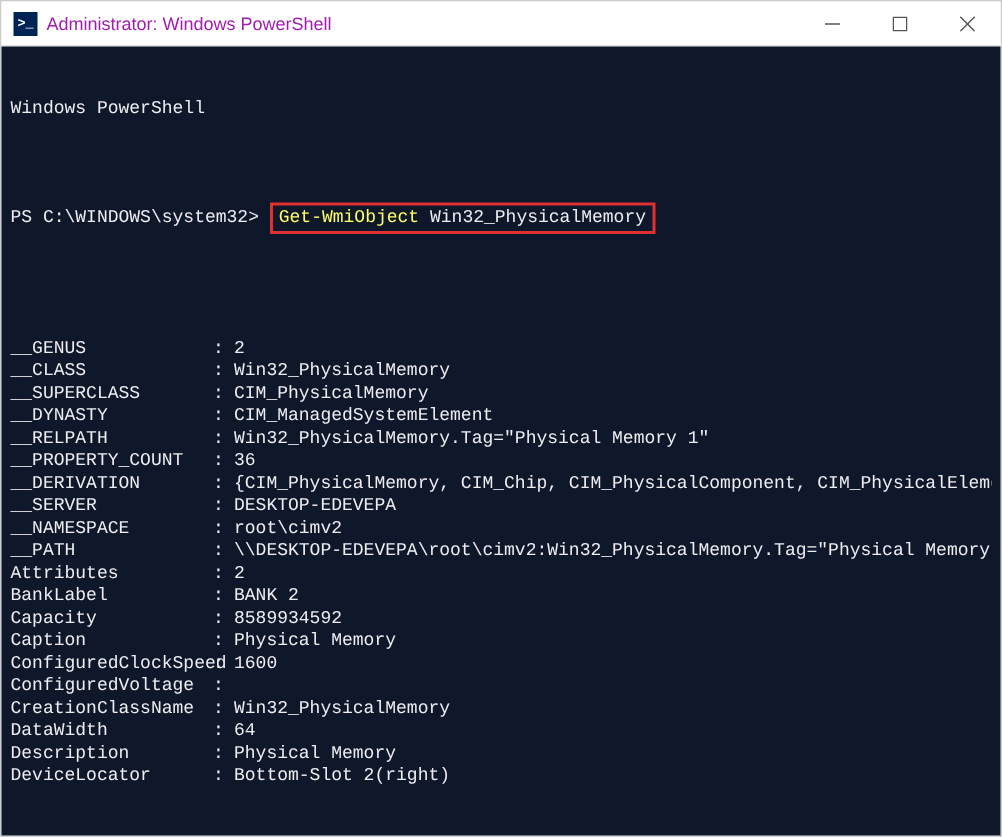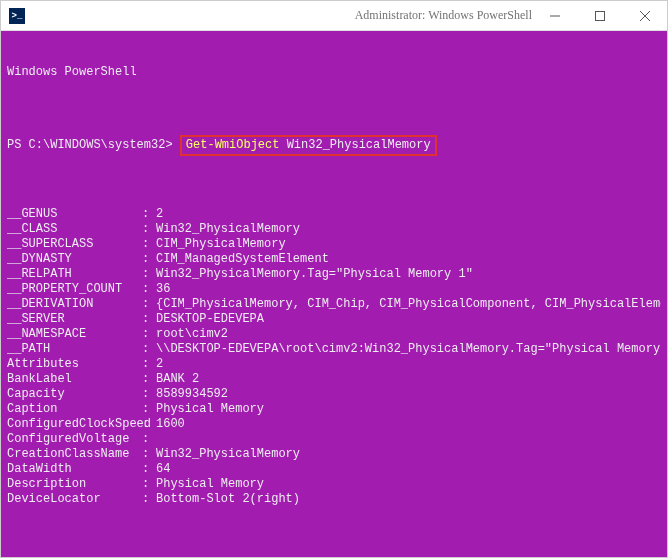--- a/index.html
+++ b/index.html
@@ -37,52 +37,51 @@
       background: #012456;
       margin-right: 6px;
       display: inline-flex;
       align-items: center;
       justify-content: center;
       color: #fff;
       font-size: 9px;
       font-weight: bold;
     }
     .titlebar-title {
-      color: #737373;
-      font-family: Liberation Serif, serif;
+      color: #a21caf;
+      font-family: Liberation Sans, sans-serif;
       font-size: 12px;
       flex: 1;
-      text-align: right;
     }
     .titlebar-buttons {
       display: flex;
       height: 100%;
     }
     .titlebar-btn {
       width: 45px;
       height: 100%;
       display: flex;
       align-items: center;
       justify-content: center;
       color: #555;
       font-family: Arial, sans-serif;
       cursor: pointer;
     }
     .terminal {
       flex: 1;
-      background: #a21caf;
+      background: #0f172a;
       color: #eeedf0;
       padding: 4px 6px;
       overflow: hidden;
       line-height: 1.25;
       white-space: pre;
     }
     .prompt-line {
       margin-top: 10px;
-      margin-bottom: 4px;
+      margin-bottom: 22px;
     }
     .cmd-box {
       border: 2px solid #e03030;
       padding: 1px 4px;
       display: inline-block;
     }
     .cmd-yellow {
       color: #ffff66;
     }
     .cmd-white {

